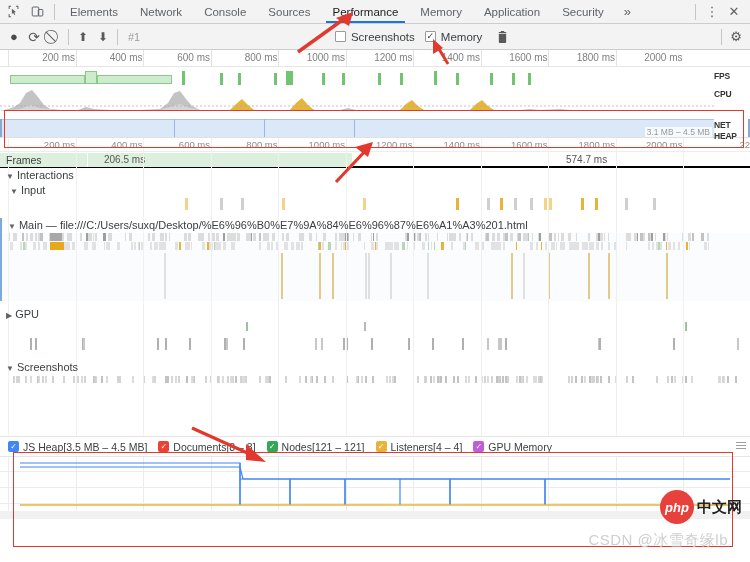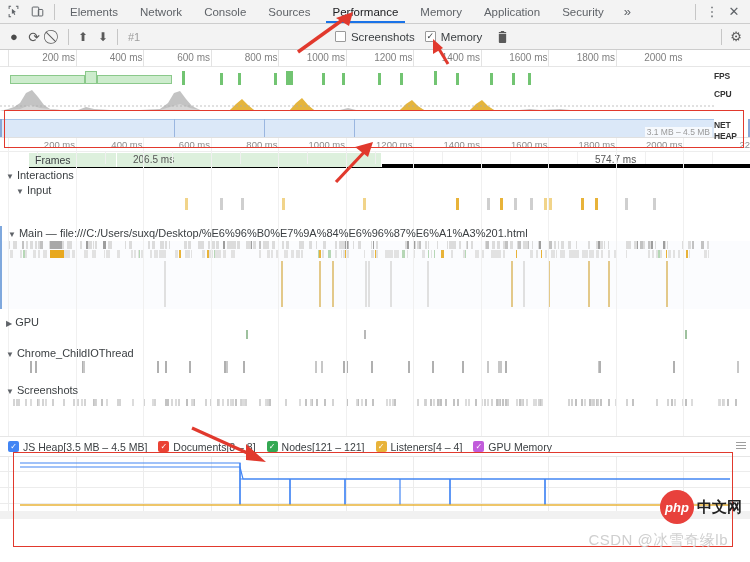--- a/index.html
+++ b/index.html
@@ -92,21 +92,21 @@
 
   .track-row { position: relative; }
   .track-title {
     font-size: 11px; color: #3c4043; padding-left: 6px; line-height: 15px; height: 15px;
     white-space: nowrap; overflow: hidden; position: relative; z-index: 3;
   }
   .arrow-tri { display: inline-block; font-size: 8px; color: #5f6368; margin-right: 3px; }
   .gridlines { position: absolute; left: 0; right: 0; top: 0; bottom: 0; pointer-events: none; z-index: 1; }
   .gridline { position: absolute; top: 0; bottom: 0; width: 1px; background: #f0f0f0; }
 
-  .frames-row { height: 16px; position: relative; border-bottom: 4px solid #000000; margin-left: 29px; }
+  .frames-row { height: 16px; position: relative; border-bottom: 2px solid #000000; }
   .frame-block { position: absolute; top: 1px; height: 14px; background: #ddf0dd; border-right: 1px solid #fff; }
   .frame-label { position: absolute; top: 2px; font-size: 10px; color: #555; }
   .frames-name { position: absolute; left: 6px; top: 2px; font-size: 10.5px; color: #3c4043; z-index: 4; }
 
   .band { position: relative; }
   .tickmark { position: absolute; width: 2px; }
 
   .main-track { border-left: 2px solid #7fa8dd; }
 
   .badge-green {
@@ -387,21 +387,21 @@
       <span class="frame-label" style="left:566px">574.7 ms</span>
     </div>
 
     <div class="track-row">
       <div class="track-title">
         <span class="arrow-tri">▼</span><span>Interactions</span>
       </div>
     </div>
 
     <div class="track-row">
-      <div class="track-title" style="padding-left:16px">
+      <div class="track-title" style="padding-left:10px">
         <span class="arrow-tri">▼</span><span>Input</span>
       </div>
       <div class="band" style="height:14px" id="band-input">
           <div class="tickmark" style="left: 500px; top: 0px; height: 12px; width: 3px; background: rgb(232, 179, 57); opacity: 1;"></div>
           <div class="tickmark" style="left: 486.8px; top: 0px; height: 12px; width: 3px; background: rgb(207, 207, 207); opacity: 1;"></div>
           <div class="tickmark" style="left: 514.1px; top: 0px; height: 12px; width: 3px; background: rgb(207, 207, 207); opacity: 1;"></div>
           <div class="tickmark" style="left: 220.2px; top: 0px; height: 12px; width: 3px; background: rgb(207, 207, 207); opacity: 1;"></div>
           <div class="tickmark" style="left: 530.2px; top: 0px; height: 12px; width: 3px; background: rgb(207, 207, 207); opacity: 1;"></div>
           <div class="tickmark" style="left: 548.9px; top: 0px; height: 12px; width: 3px; background: rgb(241, 212, 138); opacity: 1;"></div>
           <div class="tickmark" style="left: 580.5px; top: 0px; height: 12px; width: 3px; background: rgb(232, 179, 57); opacity: 1;"></div>
@@ -410,21 +410,21 @@
           <div class="tickmark" style="left: 625.4px; top: 0px; height: 12px; width: 3px; background: rgb(207, 207, 207); opacity: 1;"></div>
           <div class="tickmark" style="left: 184.6px; top: 0px; height: 12px; width: 3px; background: rgb(241, 212, 138); opacity: 1;"></div>
           <div class="tickmark" style="left: 544.2px; top: 0px; height: 12px; width: 3px; background: rgb(241, 212, 138); opacity: 1;"></div>
           <div class="tickmark" style="left: 282px; top: 0px; height: 12px; width: 3px; background: rgb(241, 212, 138); opacity: 1;"></div>
           <div class="tickmark" style="left: 652.9px; top: 0px; height: 12px; width: 3px; background: rgb(207, 207, 207); opacity: 1;"></div>
           <div class="tickmark" style="left: 363.2px; top: 0px; height: 12px; width: 3px; background: rgb(241, 212, 138); opacity: 1;"></div>
           <div class="tickmark" style="left: 595.4px; top: 0px; height: 12px; width: 3px; background: rgb(232, 179, 57); opacity: 1;"></div>
         </div>
     </div>
 
-    <div class="track-row main-track" style="margin-top:14px">
+    <div class="track-row main-track" style="margin-top:6px">
       <div class="track-title">
         <span class="arrow-tri">▼</span><span>Main — file:///C:/Users/suxq/Desktop/%E6%96%B0%E7%9A%84%E6%96%87%E6%A1%A3%201.html</span>
       </div>
       <div class="band" style="height:68px;position:relative;background:#fbfcfe" id="band-main">
           <div style="position: absolute; left: 337.5px; top: 0px; width: 2.4px; height: 8px; background: rgb(220, 220, 220);"></div>
           <div style="position: absolute; left: 28.2px; top: 0px; width: 2.2px; height: 8px; background: rgb(194, 194, 194);"></div>
           <div style="position: absolute; left: 535.8px; top: 0px; width: 2.9px; height: 8px; background: rgb(220, 220, 220);"></div>
           <div style="position: absolute; left: 341.4px; top: 0px; width: 1.3px; height: 8px; background: rgb(220, 220, 220);"></div>
           <div style="position: absolute; left: 227.1px; top: 0px; width: 2px; height: 8px; background: rgb(194, 194, 194);"></div>
           <div style="position: absolute; left: 344.9px; top: 0px; width: 1.9px; height: 8px; background: rgb(194, 194, 194);"></div>
@@ -788,23 +788,20 @@
         <span class="arrow-tri">▶</span><span>GPU</span>
       </div>
       <div class="band" style="height:10px" id="band-gpu">
           <div class="tickmark" style="left: 245.5px; top: 0px; height: 9px; width: 2px; background: rgb(158, 193, 158); opacity: 1;"></div>
           <div class="tickmark" style="left: 363.6px; top: 0px; height: 9px; width: 2px; background: rgb(184, 184, 184); opacity: 1;"></div>
           <div class="tickmark" style="left: 685.4px; top: 0px; height: 9px; width: 2px; background: rgb(158, 193, 158); opacity: 1;"></div>
         </div>
     </div>
 
     <div class="track-row" style="margin-top:6px">
-      <div class="track-title">
-        <span class="arrow-tri">▼</span><span>Chrome_ChildIOThread</span>
-      </div>
       <div class="band" style="height:16px" id="band-childio">
           <div class="tickmark" style="left: 500.1px; top: 0px; height: 12px; width: 2px; background: rgb(199, 199, 199); opacity: 1;"></div>
           <div class="tickmark" style="left: 226.1px; top: 0px; height: 12px; width: 2px; background: rgb(199, 199, 199); opacity: 1;"></div>
           <div class="tickmark" style="left: 320.8px; top: 0px; height: 12px; width: 2px; background: rgb(199, 199, 199); opacity: 1;"></div>
           <div class="tickmark" style="left: 598.4px; top: 0px; height: 12px; width: 2px; background: rgb(199, 199, 199); opacity: 1;"></div>
           <div class="tickmark" style="left: 407.5px; top: 0px; height: 12px; width: 2px; background: rgb(176, 176, 176); opacity: 1;"></div>
           <div class="tickmark" style="left: 461.6px; top: 0px; height: 12px; width: 2px; background: rgb(176, 176, 176); opacity: 1;"></div>
           <div class="tickmark" style="left: 35px; top: 0px; height: 12px; width: 2px; background: rgb(176, 176, 176); opacity: 1;"></div>
           <div class="tickmark" style="left: 343.1px; top: 0px; height: 12px; width: 2px; background: rgb(176, 176, 176); opacity: 1;"></div>
           <div class="tickmark" style="left: 497.8px; top: 0px; height: 12px; width: 2px; background: rgb(199, 199, 199); opacity: 1;"></div>

